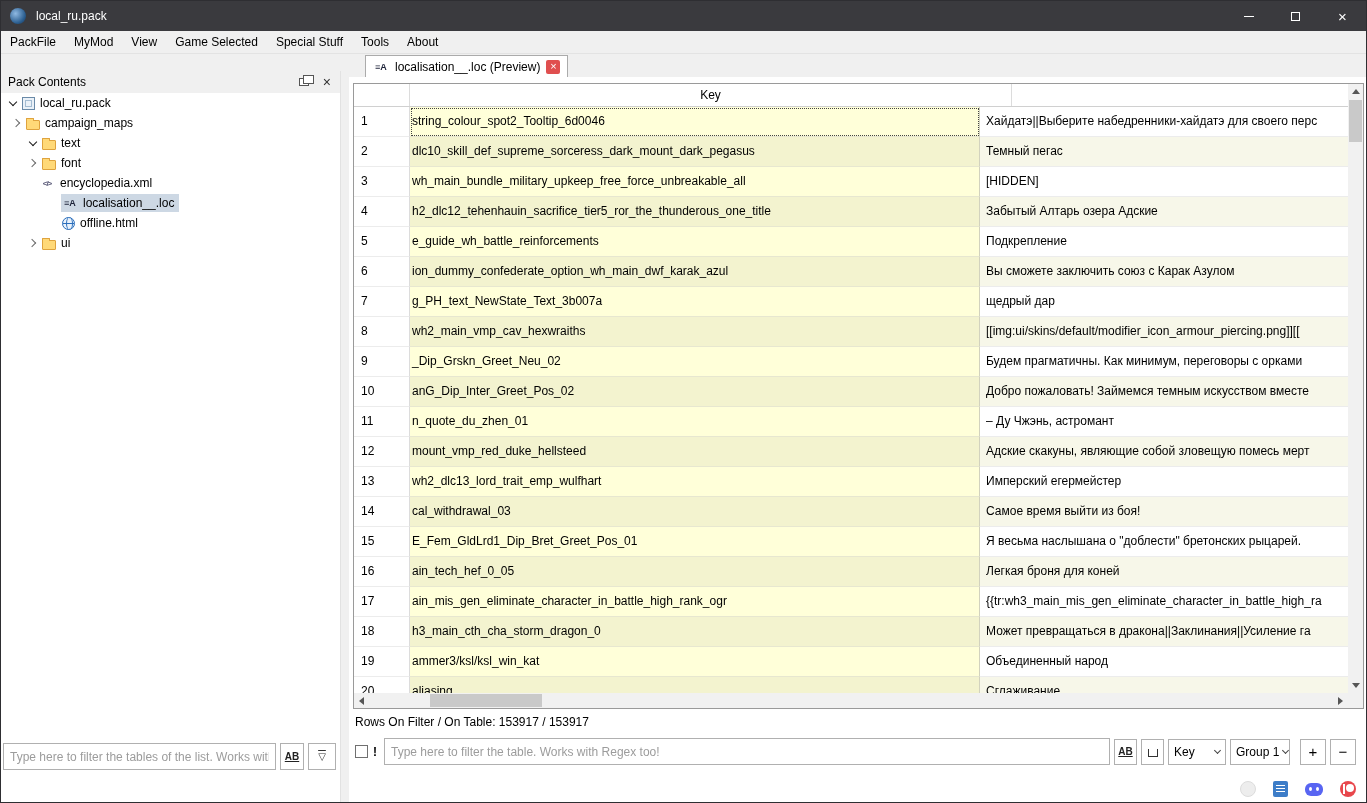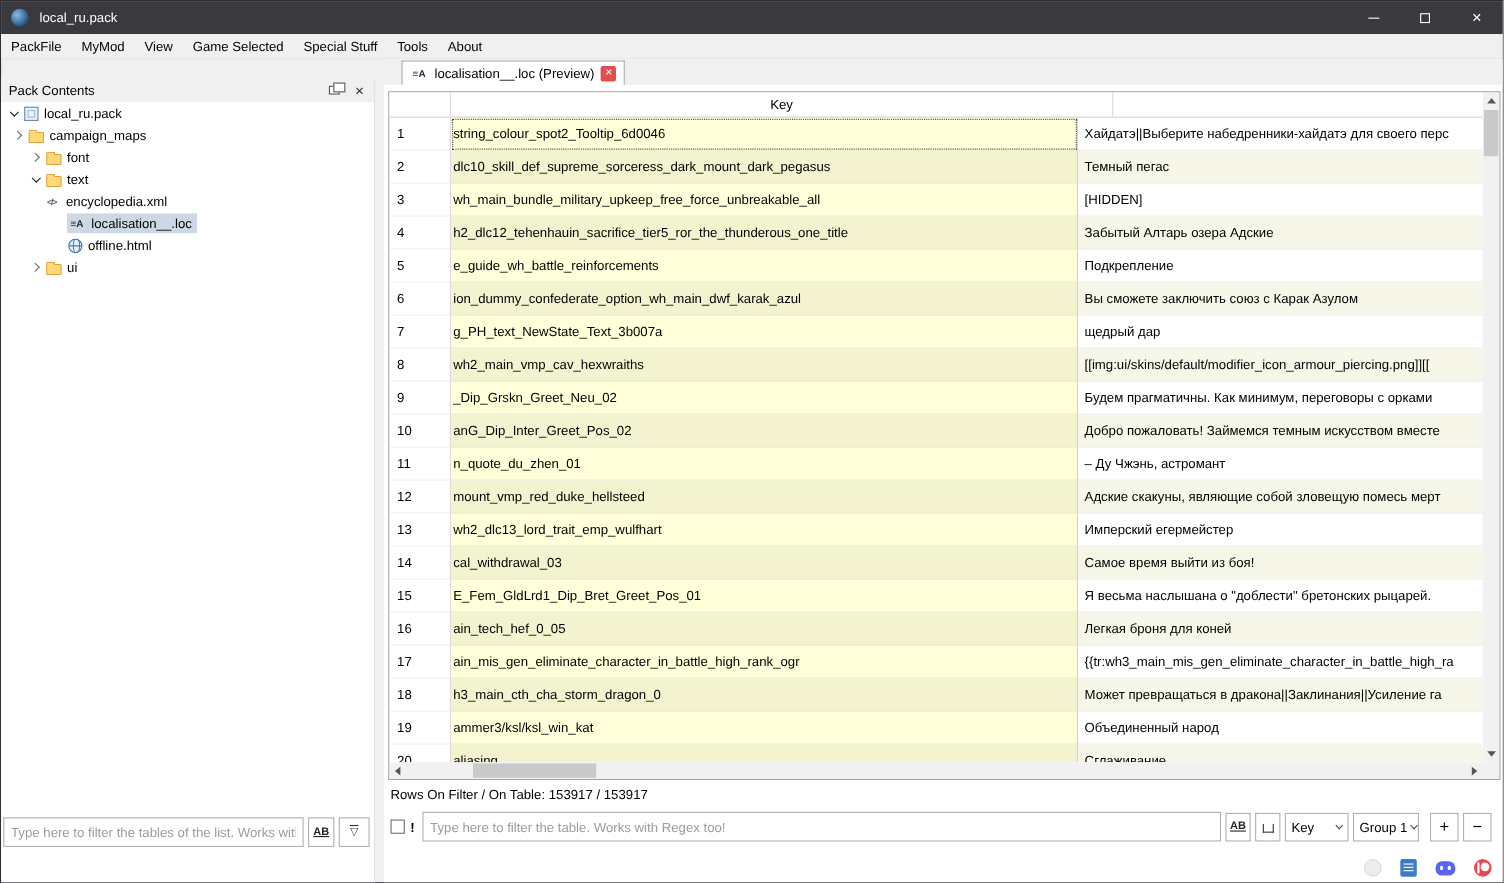--- a/index.html
+++ b/index.html
@@ -165,31 +165,31 @@
           </span>
         </div>
         <div class="tree-row" style="padding-left: 8px;">
           <span class="tw col"></span>
           <span class="hl-wrap">
             <span class="ic ic-folder"></span>
             <span class="tree-label">campaign_maps</span>
           </span>
         </div>
         <div class="tree-row" style="padding-left: 24px;">
+          <span class="tw exp"></span>
+          <span class="hl-wrap">
+            <span class="ic ic-folder"></span>
+            <span class="tree-label">text</span>
+          </span>
+        </div>
+        <div class="tree-row" style="padding-left: 24px;">
           <span class="tw col"></span>
           <span class="hl-wrap">
             <span class="ic ic-folder"></span>
             <span class="tree-label">font</span>
-          </span>
-        </div>
-        <div class="tree-row" style="padding-left: 24px;">
-          <span class="tw exp"></span>
-          <span class="hl-wrap">
-            <span class="ic ic-folder"></span>
-            <span class="tree-label">text</span>
           </span>
         </div>
         <div class="tree-row" style="padding-left: 21px;">
           <span class="tw"></span>
           <span class="hl-wrap">
             <span class="ic ic-xml"></span>
             <span class="tree-label">encyclopedia.xml</span>
           </span>
         </div>
         <div class="tree-row" style="padding-left: 44px; align-items: center;">

